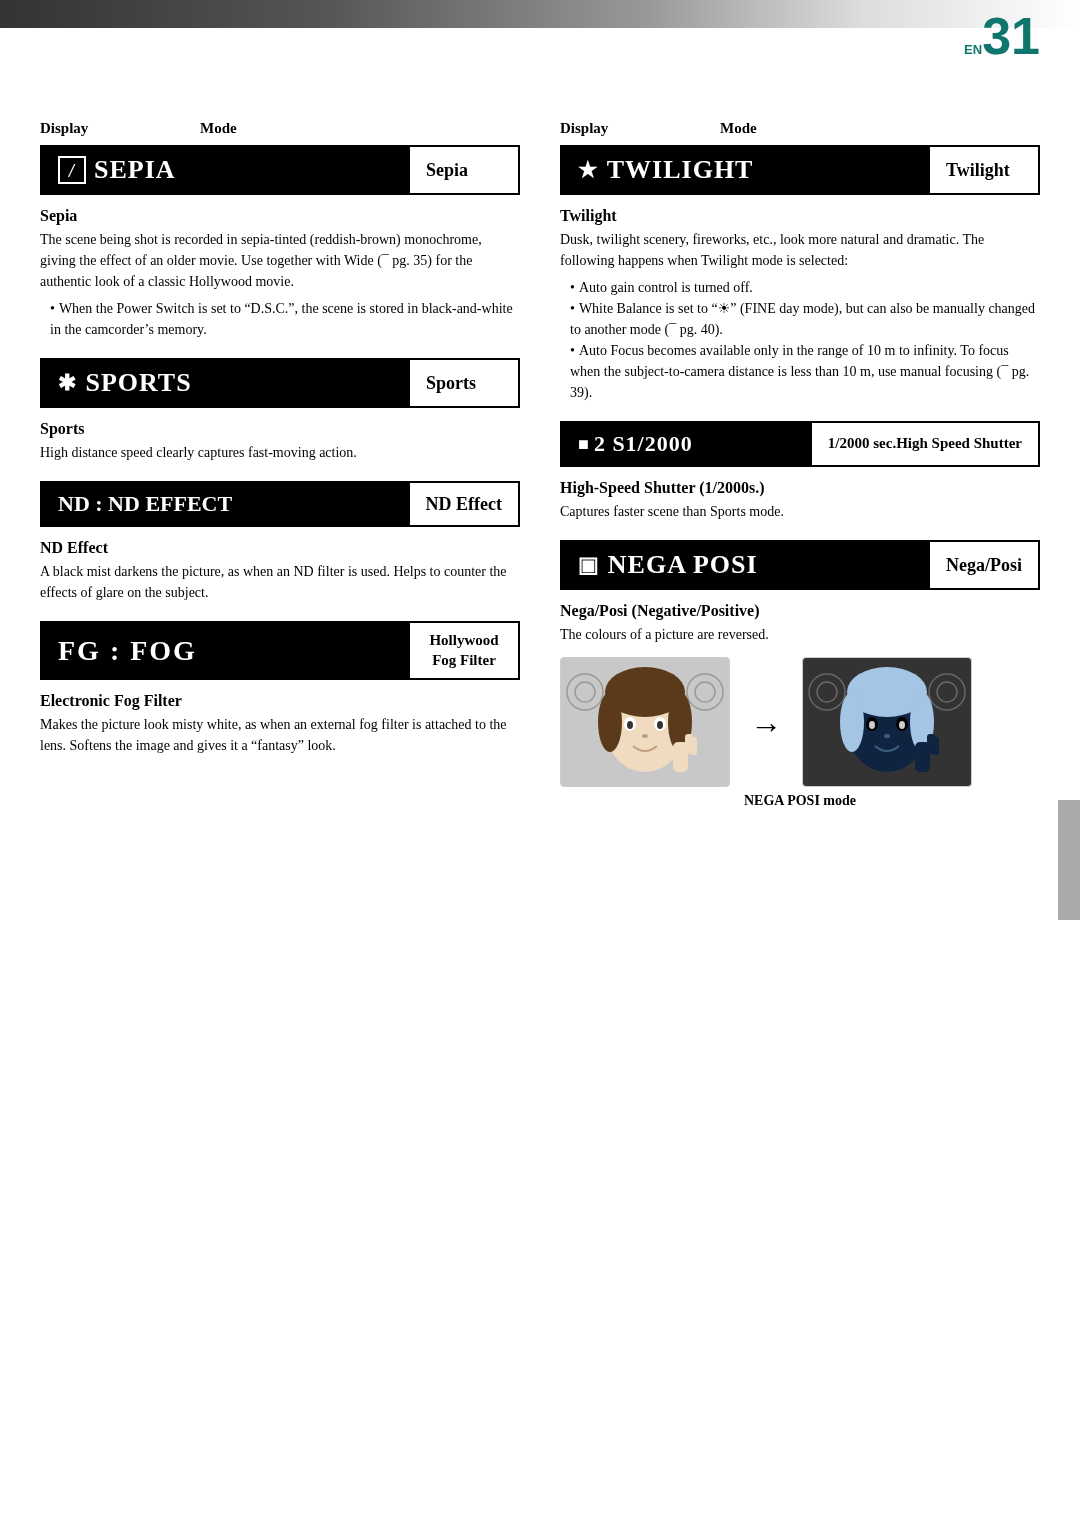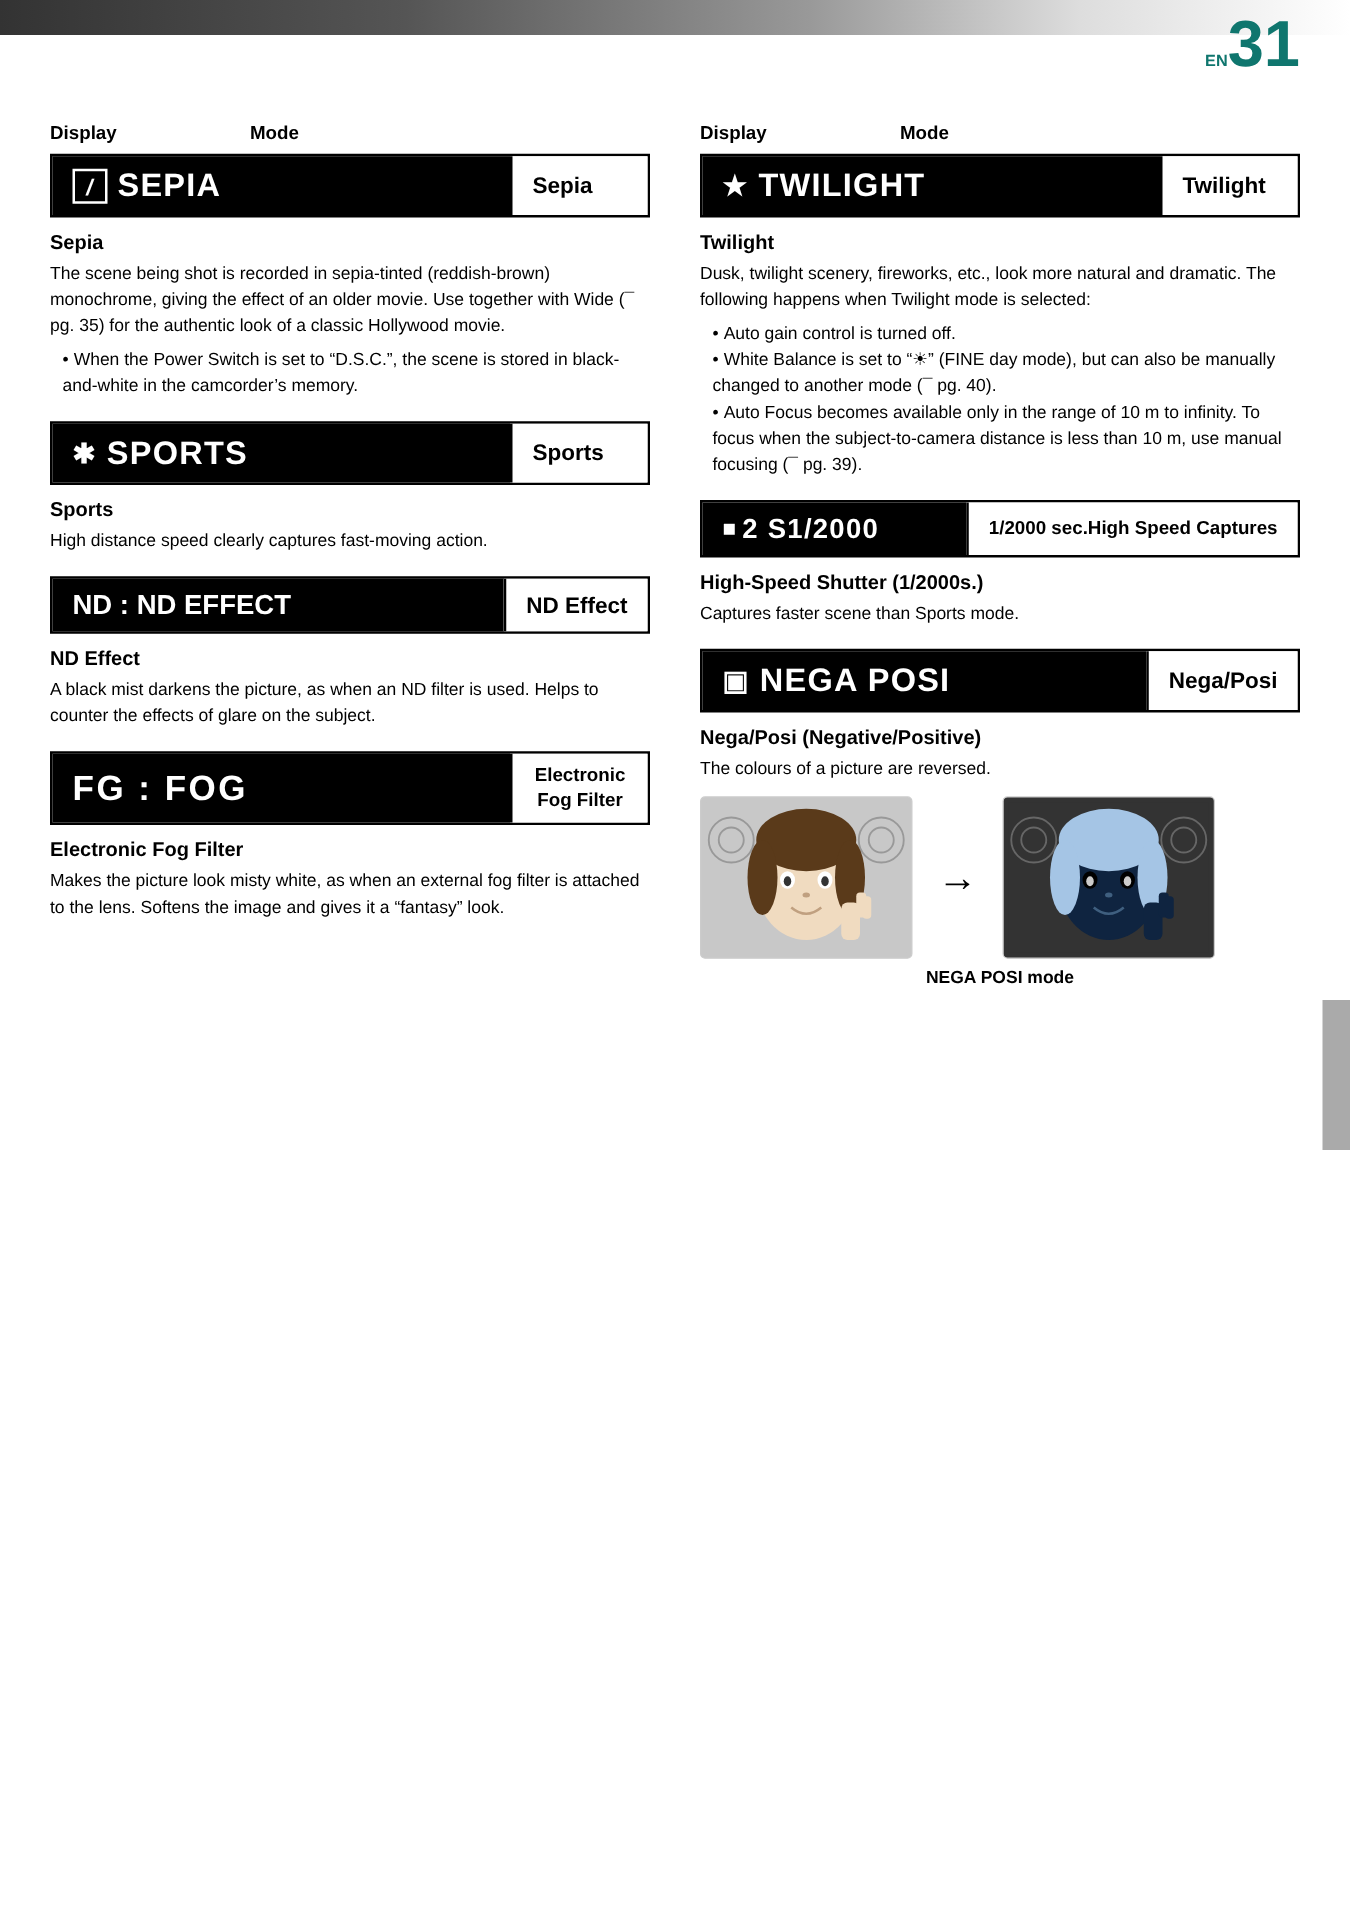--- a/index.html
+++ b/index.html
@@ -44,21 +44,22 @@
       position: absolute;
       right: 0;
       top: 800px;
       width: 22px;
       height: 120px;
       background: #aaa;
     }
 
     
     .content {
-      padding: 70px 40px 40px 40px;
+      padding: 92px 40px 40px 40px;
+      font-family: Liberation Serif, serif;
     }
 
     
     .two-col {
       display: flex;
       gap: 40px;
     }
     .col-left {
       flex: 1;
     }
@@ -283,21 +284,21 @@
         <div class="section-heading">ND Effect</div>
         <div class="section-text">A black mist darkens the picture, as when an ND filter is used. Helps to counter the effects of glare on the subject.</div>
       </div>
 
       <div class="section-block">
         <div class="mode-bar">
           <div class="mode-bar-display" style="font-size:28px; letter-spacing:2px;">
             <span>FG&nbsp;:&nbsp;FOG</span>
           </div>
           <div class="mode-bar-mode mode-bar-mode-2line" style="display:flex; flex-direction:column; justify-content:center; font-size:15px; font-weight:bold;">
-            <span>Electronic</span>
+            <span>Hollywood</span>
             <span>Fog Filter</span>
           </div>
         </div>
         <div class="section-heading">Electronic Fog Filter</div>
         <div class="section-text">Makes the picture look misty white, as when an external fog filter is attached to the lens. Softens the image and gives it a “fantasy” look.</div>
       </div>
 
     </div>
 
     <div class="col-right">
@@ -320,21 +321,21 @@
       </div>
 
       <div class="section-block">
         <div class="mode-bar">
           <div class="mode-bar-display" style="font-size:22px; gap:4px;">
             <span style="font-size:18px;">■</span>
             <span>2 S1/2000</span>
           </div>
           <div class="mode-bar-mode mode-bar-mode-2line" style="display:flex; flex-direction:row; justify-content:center; font-size:15px; font-weight:bold;">
             <span>1/2000 sec.</span>
-            <span>High Speed Captures</span>
+            <span>High Speed Shutter</span>
           </div>
         </div>
         <div class="section-heading">High-Speed Shutter (1/2000s.)</div>
         <div class="section-text">Captures faster scene than Sports mode.</div>
       </div>
 
       <div class="section-block">
         <div class="mode-bar">
           <div class="mode-bar-display">
             <span class="icon-nega">▣</span>

